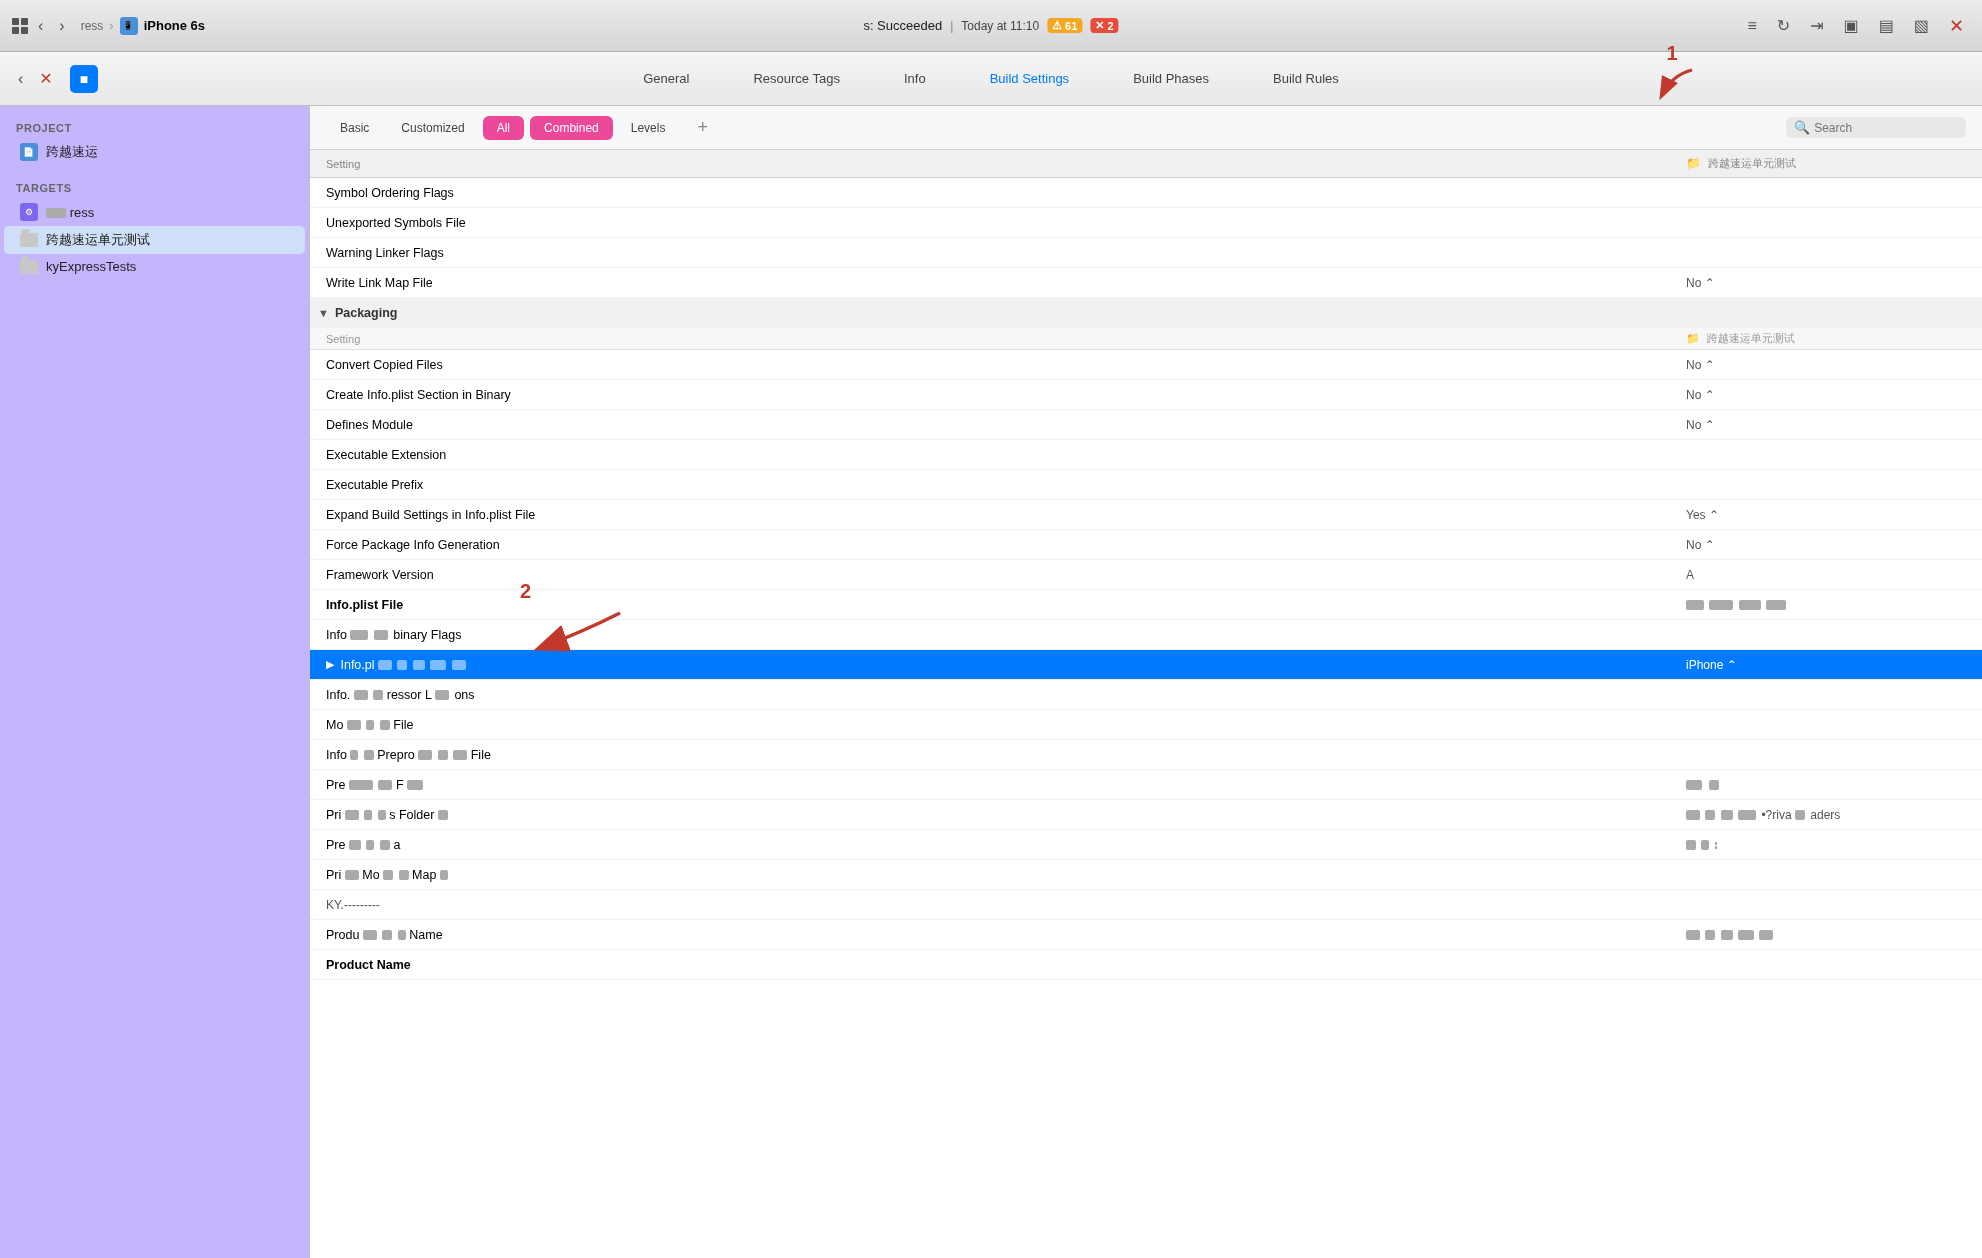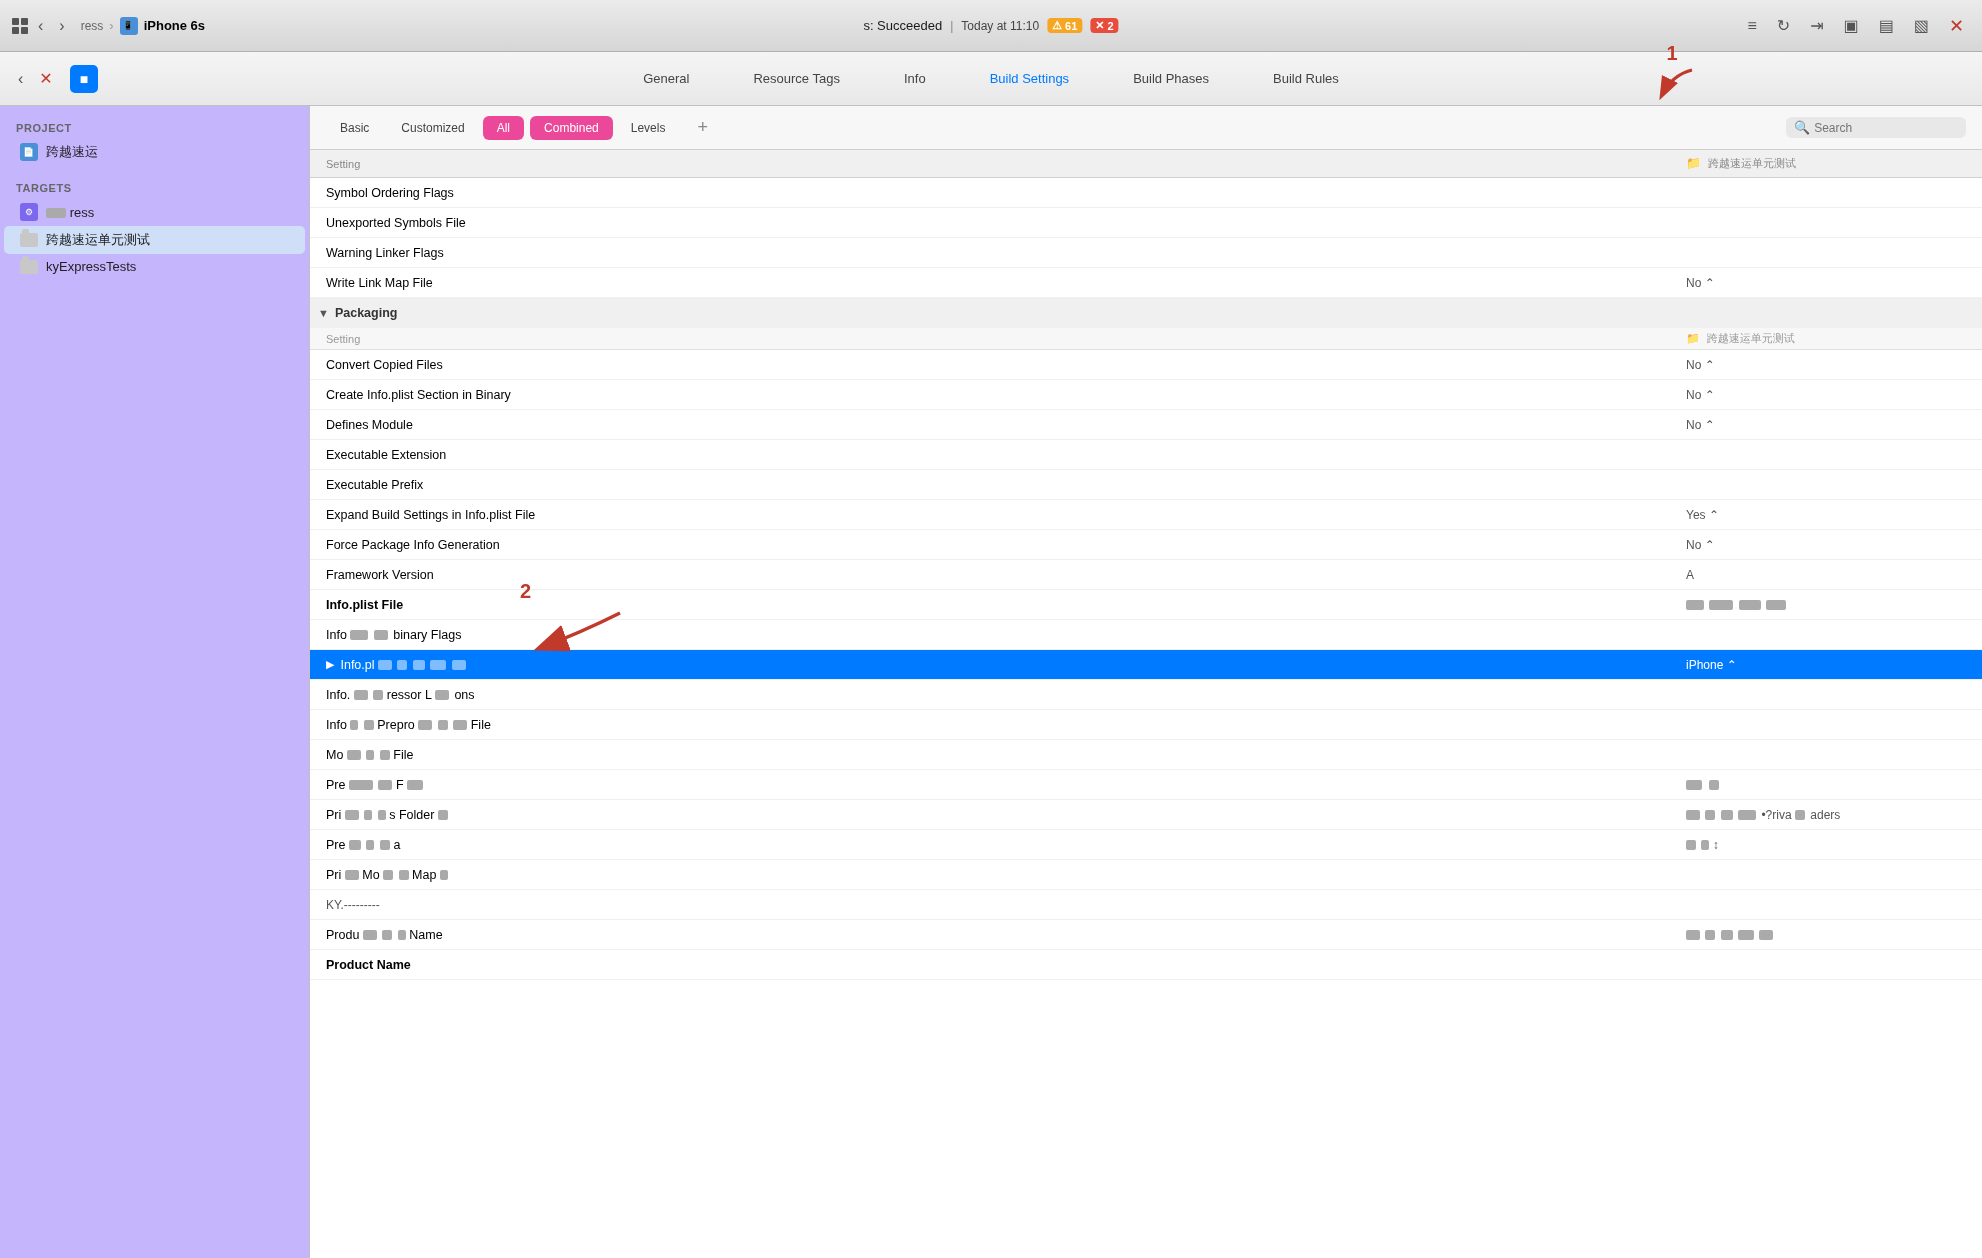--- a/index.html
+++ b/index.html
@@ -573,37 +573,37 @@
             <span class="redacted" style="width:14px;"></span>
             <span class="redacted" style="width:10px;margin-left:2px;"></span>
             ressor L
             <span class="redacted" style="width:14px;"></span>
             <span style="margin-left:2px;">ons</span>
           </span>
           <span class="row-value"></span>
         </div>
         <div class="settings-row">
           <span class="row-name">
+            Mo
+            <span class="redacted" style="width:14px;"></span>
+            <span class="redacted" style="width:8px;margin-left:2px;"></span>
+            <span class="redacted" style="width:10px;margin-left:2px;"></span>
+            File
+          </span>
+          <span class="row-value"></span>
+        </div>
+        <div class="settings-row">
+          <span class="row-name">
             Info
             <span class="redacted" style="width:8px;"></span>
             <span class="redacted" style="width:10px;margin-left:2px;"></span>
             Prepro
             <span class="redacted" style="width:14px;"></span>
             <span class="redacted" style="width:10px;margin-left:2px;"></span>
             <span class="redacted" style="width:14px;margin-left:2px;"></span>
-            File
-          </span>
-          <span class="row-value"></span>
-        </div>
-        <div class="settings-row">
-          <span class="row-name">
-            Mo
-            <span class="redacted" style="width:14px;"></span>
-            <span class="redacted" style="width:8px;margin-left:2px;"></span>
-            <span class="redacted" style="width:10px;margin-left:2px;"></span>
             File
           </span>
           <span class="row-value"></span>
         </div>
         <div class="settings-row">
           <span class="row-name">
             Pre
             <span class="redacted" style="width:24px;"></span>
             <span class="redacted" style="width:14px;margin-left:2px;"></span>
             F

